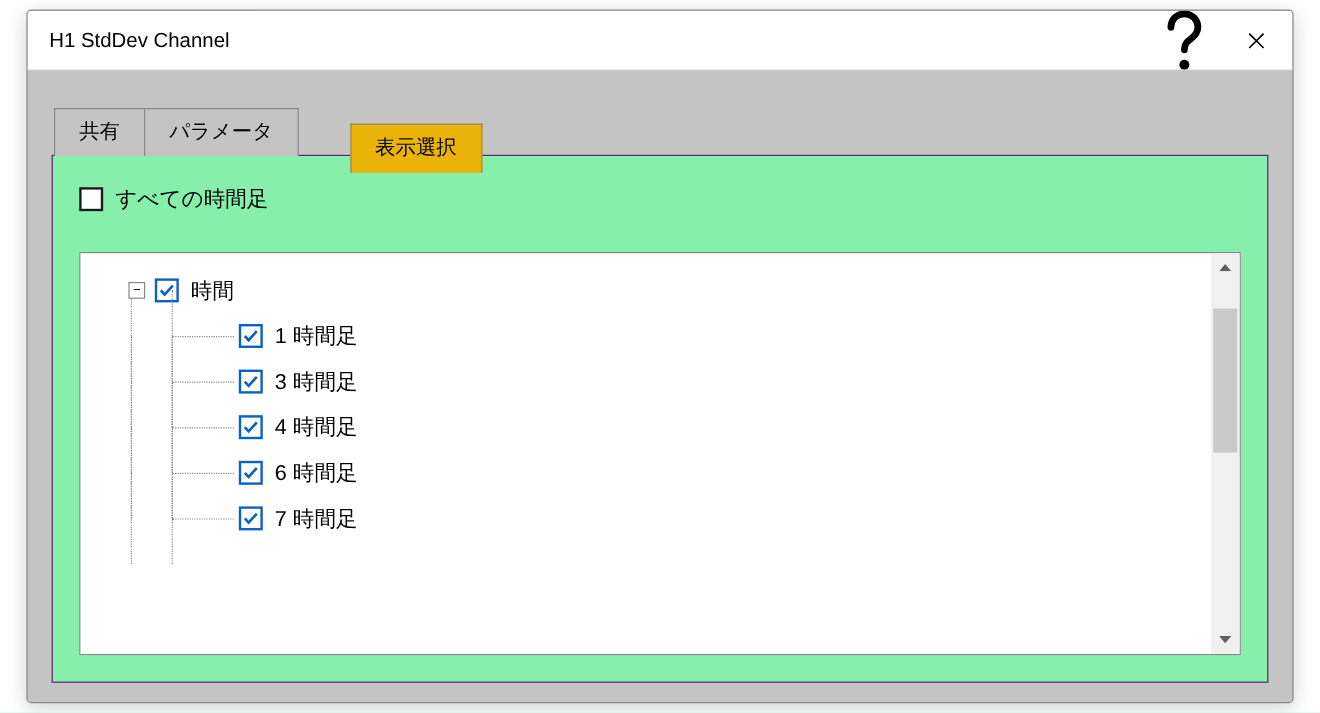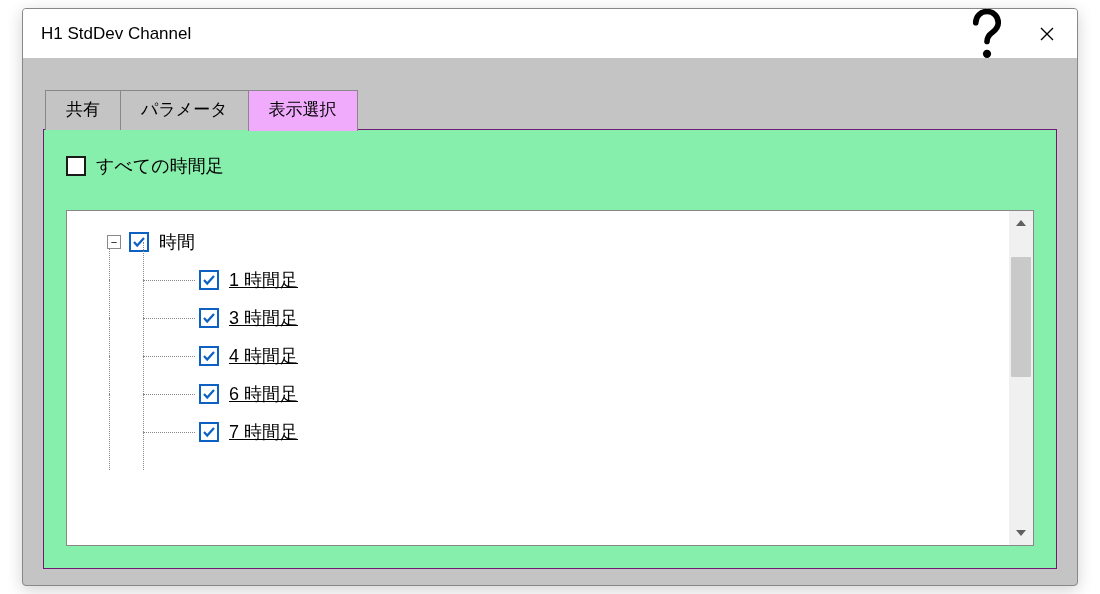--- a/index.html
+++ b/index.html
@@ -64,24 +64,25 @@
       padding: 7px 20px 9px 20px;
       font-size: 17px;
       color: #000;
       border: 1px solid #888;
       border-bottom: none;
       background: #c4c4c4;
       margin-right: -1px;
       cursor: pointer;
     }
     .tab.active {
-      background: #f0abfc;
-      position: relative;
-      top: 1px;
+      background: #eab308;
+      position: relative;
+      top: 14px;
       padding-bottom: 10px;
+      margin-left: 44px;
     }
 
     .panel {
       background: #86efac;
       border: 1px solid #701a75;
       flex: 1;
       margin-top: -1px;
       padding: 24px 22px 22px 22px;
       display: flex;
       flex-direction: column;
@@ -266,21 +267,21 @@
             <span class="connector"></span>
             <span class="expander">−</span>
             <span class="checkbox checked">
               <svg viewBox="0 0 14 14">
                   <path d="M2 7l3.2 3.5L12 3"></path>
                 </svg>
             </span>
             <span class="tree-label">時間</span>
           </div>
 
-          <div style="padding-left:52px;text-decoration:underline;">
+          <div style="padding-left:52px;">
             <div class="tree-row level2">
               <span class="lvl1-vert"></span>
               <span class="connector">
                   <span class="horiz"></span>
                 </span>
               <span class="checkbox checked">
                   <svg viewBox="0 0 14 14">
                     <path d="M2 7l3.2 3.5L12 3"></path>
                   </svg>
                 </span>

